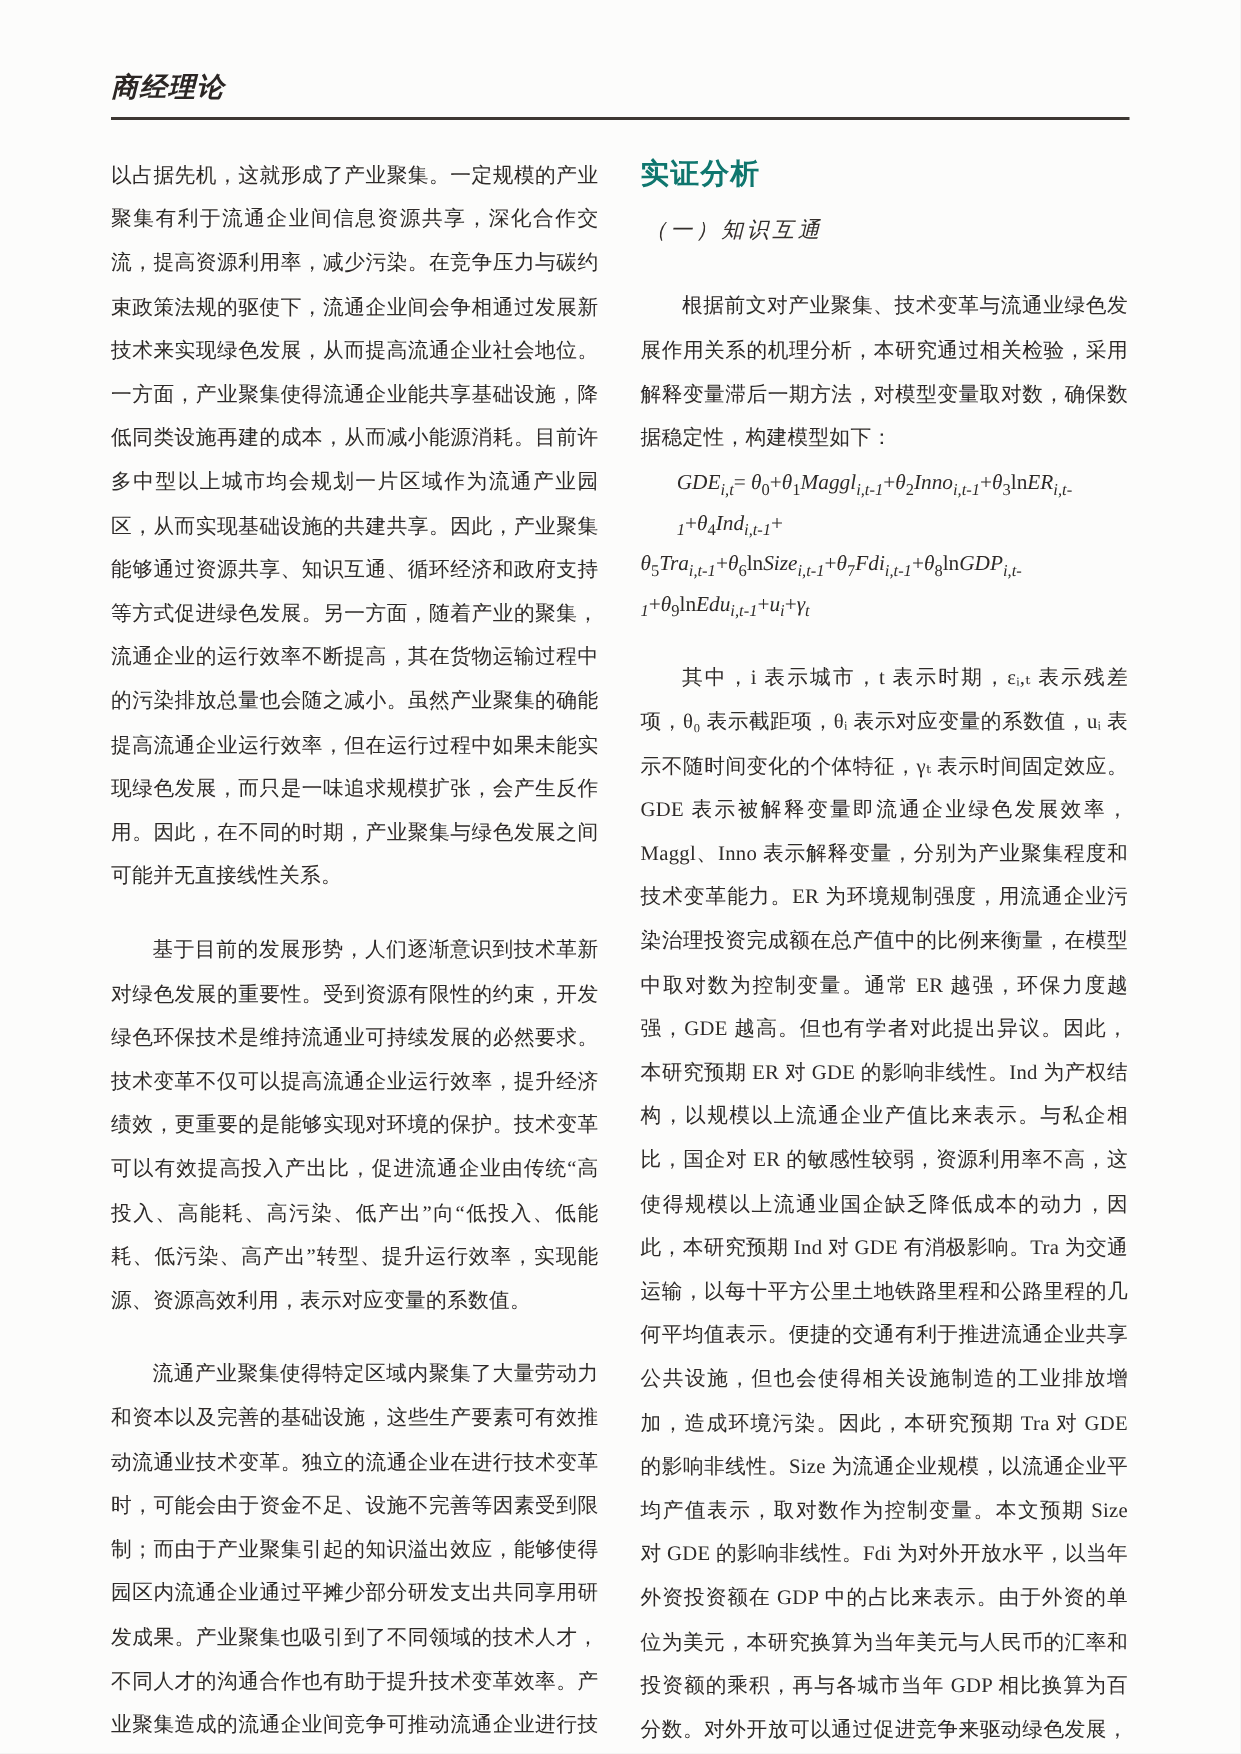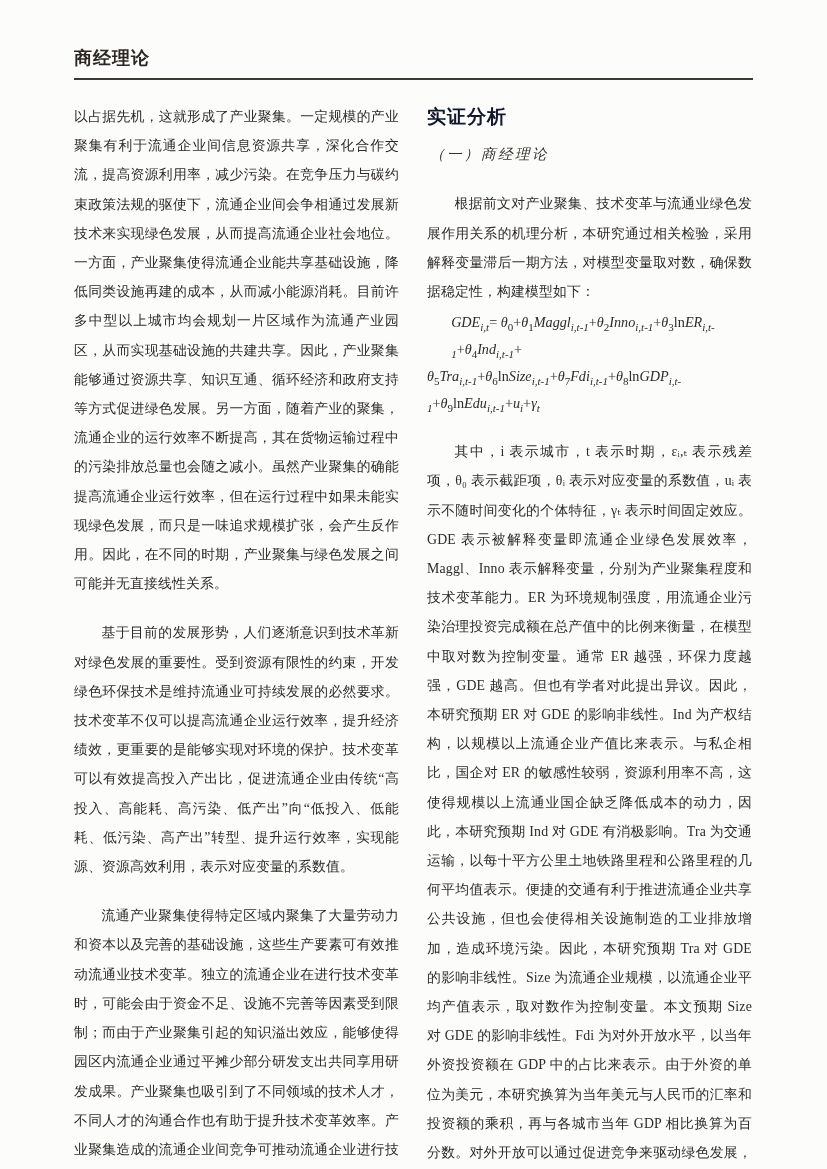--- a/index.html
+++ b/index.html
@@ -7,34 +7,34 @@
   .page {
     width:827px; height:1169px; margin:0 auto;
     background:#fcfcfb; color:#2e2a28;
     box-sizing:border-box; padding:46px 74px 0 74px;
     display:flex; flex-direction:column; overflow:hidden;
     font-family:"Liberation Serif","DejaVu Serif",serif;
   }
   .page-header { flex:0 0 auto; }
   .header-title {
     font-family:"Liberation Sans","DejaVu Sans",sans-serif;
-    font-weight:bold; font-size:18px; letter-spacing:1px; color:#2b2624;
+    font-weight:bold; font-size:18px; letter-spacing:1px; color:#2b2624;font-style:italic;
   }
   .header-rule { height:2px; background:#3d3733; margin-top:8px; }
   .columns { display:flex; gap:28px; margin-top:22px; flex:1 1 auto; }
   .col { width:325px; box-sizing:border-box; }
   .body-text {
     font-size:13.8px; line-height:29.2px; text-align:justify;
     text-justify:inter-ideograph; letter-spacing:0.2px;
   }
   .body-text p { margin:0; }
   p.indent { text-indent:2em;margin-top:20px; }
   .sec-title {
     font-family:"Liberation Sans","DejaVu Sans",sans-serif;
-    font-weight:bold; font-size:19px; color:#0f172a;
+    font-weight:bold; font-size:19px; color:#0f766e;
     margin:0 0 9px 0; letter-spacing:1px;
   }
   .sub-title {
     font-size:14.5px; font-style:italic; letter-spacing:2.5px;
     margin:0 0 7px 0; padding-left:0.2em; color:#332e2b;
   }
   .formula {
     font-size:14.2px; line-height:27px; margin:3px 0 3px 0;
     text-align:left; letter-spacing:0;
   }
@@ -54,21 +54,21 @@
   <div class="columns">
 
     <div class="col body-text">
       <p>以占据先机，这就形成了产业聚集。一定规模的产业聚集有利于流通企业间信息资源共享，深化合作交流，提高资源利用率，减少污染。在竞争压力与碳约束政策法规的驱使下，流通企业间会争相通过发展新技术来实现绿色发展，从而提高流通企业社会地位。一方面，产业聚集使得流通企业能共享基础设施，降低同类设施再建的成本，从而减小能源消耗。目前许多中型以上城市均会规划一片区域作为流通产业园区，从而实现基础设施的共建共享。因此，产业聚集能够通过资源共享、知识互通、循环经济和政府支持等方式促进绿色发展。另一方面，随着产业的聚集，流通企业的运行效率不断提高，其在货物运输过程中的污染排放总量也会随之减小。虽然产业聚集的确能提高流通企业运行效率，但在运行过程中如果未能实现绿色发展，而只是一味追求规模扩张，会产生反作用。因此，在不同的时期，产业聚集与绿色发展之间可能并无直接线性关系。</p>
       <p class="indent">基于目前的发展形势，人们逐渐意识到技术革新对绿色发展的重要性。受到资源有限性的约束，开发绿色环保技术是维持流通业可持续发展的必然要求。技术变革不仅可以提高流通企业运行效率，提升经济绩效，更重要的是能够实现对环境的保护。技术变革可以有效提高投入产出比，促进流通企业由传统“高投入、高能耗、高污染、低产出”向“低投入、低能耗、低污染、高产出”转型、提升运行效率，实现能源、资源高效利用，表示对应变量的系数值。</p>
       <p class="indent">流通产业聚集使得特定区域内聚集了大量劳动力和资本以及完善的基础设施，这些生产要素可有效推动流通业技术变革。独立的流通企业在进行技术变革时，可能会由于资金不足、设施不完善等因素受到限制；而由于产业聚集引起的知识溢出效应，能够使得园区内流通企业通过平摊少部分研发支出共同享用研发成果。产业聚集也吸引到了不同领域的技术人才，不同人才的沟通合作也有助于提升技术变革效率。产业聚集造成的流通企业间竞争可推动流通企业进行技术转型以占据优势。流通公司建设货物中转站需要占据大量土地，同时站内工作人员会产生大量生活废水、锅炉废气、生活垃圾、物流货物废包装、车辆维修含油污水、车辆噪声、运输车辆扬尘、尾气等。在流通产业聚集初期，单个流通企业对于污染治理成本较高，但随着产业聚集规模的扩大，区域内设施趋于完善，污染治理设备基本达到专业化水平，从而使得治理污染成本有所下降；同时，流通企业共同使用部分设施、设备，也能够提升运行效率，节约能耗，从而改善生态环境，进而推动流通企业绿色发展。</p>
     </div>
 
     <div class="col body-text">
       <h2 class="sec-title">实证分析</h2>
-      <p class="sub-title">（一）商经理论</p>
+      <p class="sub-title">（一）知识互通</p>
       <p class="indent">根据前文对产业聚集、技术变革与流通业绿色发展作用关系的机理分析，本研究通过相关检验，采用解释变量滞后一期方法，对模型变量取对数，确保数据稳定性，构建模型如下：</p>
       <div class="formula">
         <div class="f-line-1"><span style="font-style: italic;">GDE</span><sub style="font-style: italic;">i,t</sub><span>= </span><span style="font-style: italic;">θ</span><sub>0</sub><span>+</span><span style="font-style: italic;">θ</span><sub>1</sub><span style="font-style: italic;">Maggl</span><sub style="font-style: italic;">i,t-1</sub><span>+</span><span style="font-style: italic;">θ</span><sub>2</sub><span style="font-style: italic;">Inno</span><sub style="font-style: italic;">i,t-1</sub><span>+</span><span style="font-style: italic;">θ</span><sub>3</sub><span>ln</span><span style="font-style: italic;">ER</span><sub style="font-style: italic;">i,t-1</sub><span>+</span><span style="font-style: italic;">θ</span><sub>4</sub><span style="font-style: italic;">Ind</span><sub style="font-style: italic;">i,t-1</sub><span>+</span></div>
         <div class="f-line-2"><span style="font-style: italic;">θ</span><sub>5</sub><span style="font-style: italic;">Tra</span><sub style="font-style: italic;">i,t-1</sub><span>+</span><span style="font-style: italic;">θ</span><sub>6</sub><span>ln</span><span style="font-style: italic;">Size</span><sub style="font-style: italic;">i,t-1</sub><span>+</span><span style="font-style: italic;">θ</span><sub>7</sub><span style="font-style: italic;">Fdi</span><sub style="font-style: italic;">i,t-1</sub><span>+</span><span style="font-style: italic;">θ</span><sub>8</sub><span>ln</span><span style="font-style: italic;">GDP</span><sub style="font-style: italic;">i,t-1</sub><span>+</span><span style="font-style: italic;">θ</span><sub>9</sub><span>ln</span><span style="font-style: italic;">Edu</span><sub style="font-style: italic;">i,t-1</sub><span>+</span><span style="font-style: italic;">u</span><sub style="font-style: italic;">i</sub><span>+</span><span style="font-style: italic;">γ</span><sub style="font-style: italic;">t</sub></div>
       </div>
       <p class="indent">其中，i 表示城市，t 表示时期，εᵢ,ₜ 表示残差项，θ₀ 表示截距项，θᵢ 表示对应变量的系数值，uᵢ 表示不随时间变化的个体特征，γₜ 表示时间固定效应。GDE 表示被解释变量即流通企业绿色发展效率，Maggl、Inno 表示解释变量，分别为产业聚集程度和技术变革能力。ER 为环境规制强度，用流通企业污染治理投资完成额在总产值中的比例来衡量，在模型中取对数为控制变量。通常 ER 越强，环保力度越强，GDE 越高。但也有学者对此提出异议。因此，本研究预期 ER 对 GDE 的影响非线性。Ind 为产权结构，以规模以上流通企业产值比来表示。与私企相比，国企对 ER 的敏感性较弱，资源利用率不高，这使得规模以上流通业国企缺乏降低成本的动力，因此，本研究预期 Ind 对 GDE 有消极影响。Tra 为交通运输，以每十平方公里土地铁路里程和公路里程的几何平均值表示。便捷的交通有利于推进流通企业共享公共设施，但也会使得相关设施制造的工业排放增加，造成环境污染。因此，本研究预期 Tra 对 GDE 的影响非线性。Size 为流通企业规模，以流通企业平均产值表示，取对数作为控制变量。本文预期 Size 对 GDE 的影响非线性。Fdi 为对外开放水平，以当年外资投资额在 GDP 中的占比来表示。由于外资的单位为美元，本研究换算为当年美元与人民币的汇率和投资额的乘积，再与各城市当年 GDP 相比换算为百分数。对外开放可以通过促进竞争来驱动绿色发展，增加资金投入，引入国外先进技术，但也可能将国外污染流通企业引进来，抑制绿色发展。本研究预期 Fdi 对 GDE 的影响非线性。GDP 为经济发展水平，以人均 GDP 来表示，取对数为控制变量。经济实力是影响绿色发展的重要因素，经济发达的地区更愿意投入资金进行环境治理，居民对环境的要求也更高，政府对于绿色发展的意识越强。本研究预期 GDP 对 GDE 有积极影响。Edu 为人力资本水平，以每万人大学生指标作为参考，取对数作为控制变量。人才可以加速知识的扩散速度，而且人才是技术变革的主体，本地人才的不外流降低了当地外聘人才的成本，缩短了人才积累的时间，为技术变革提供了必要条件。本文预期 Edu 对 GDE 有积极影响。</p>
     </div>
 
   </div>
 

